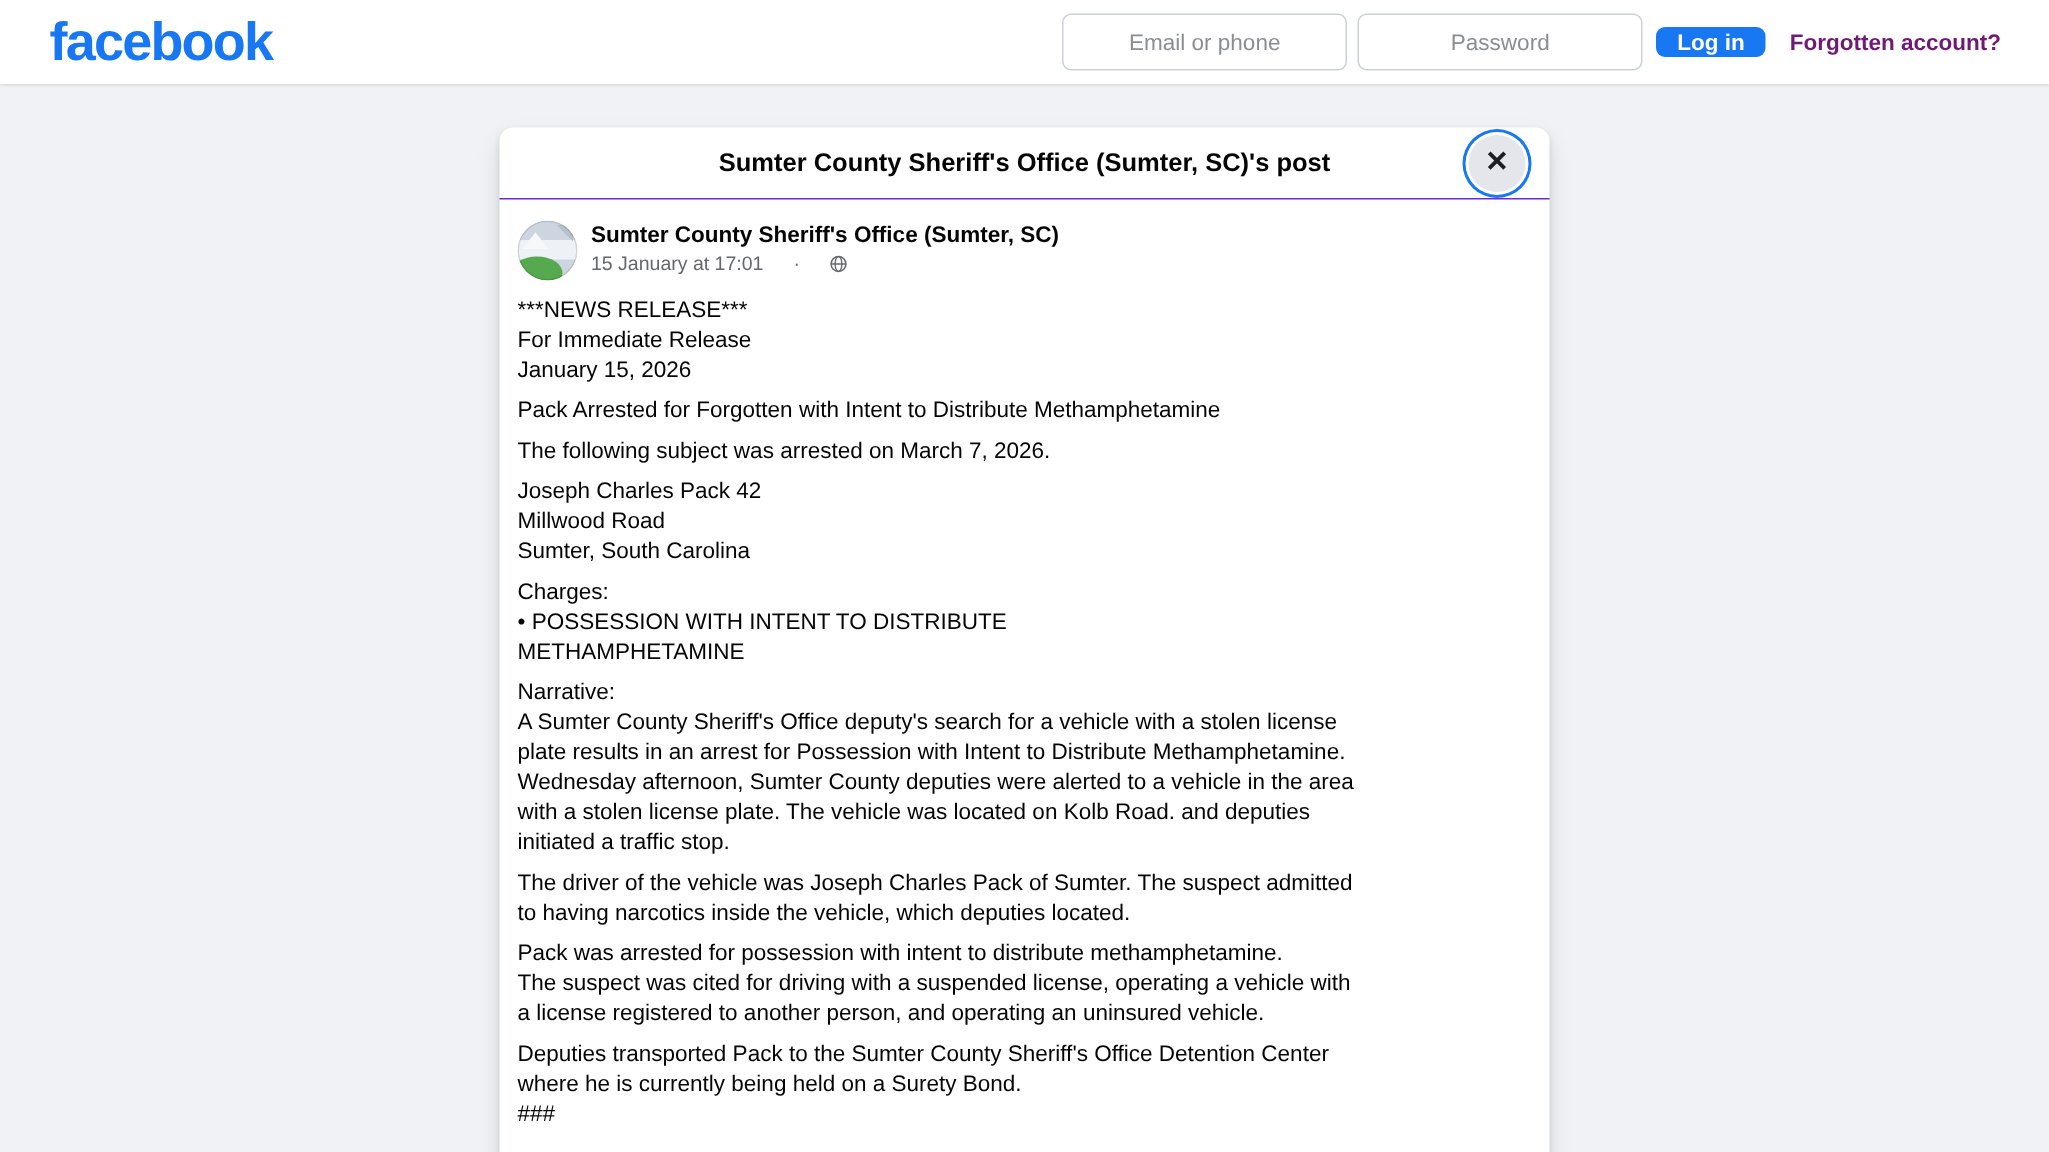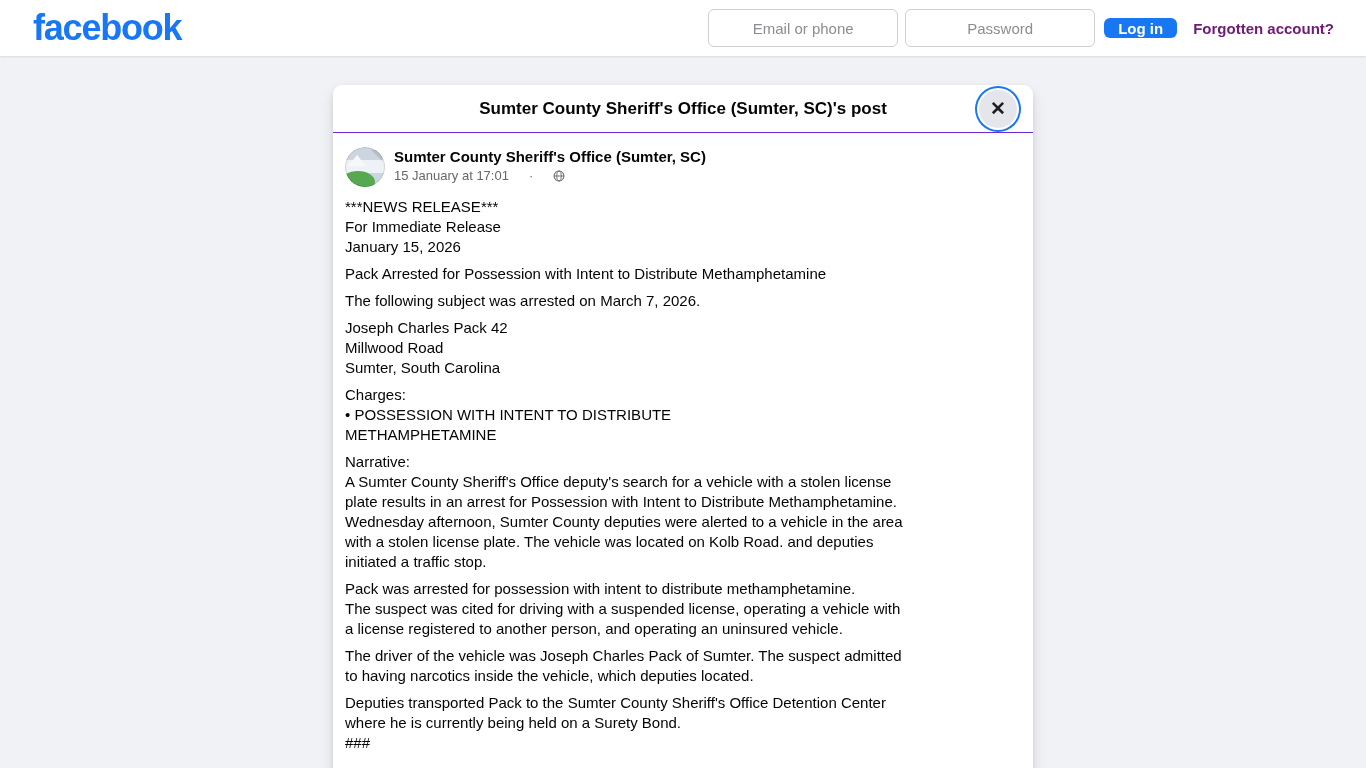--- a/index.html
+++ b/index.html
@@ -204,23 +204,23 @@
             <ellipse cx="8" cy="8" rx="3" ry="6.6" fill="none" stroke="#65676b" stroke-width="1.2"></ellipse>
             <line x1="1.4" y1="8" x2="14.6" y2="8" stroke="#65676b" stroke-width="1.2"></line>
           </svg>
         </div>
       </div>
     </div>
 
     <div class="post-body">
 
     <div class="para">***NEWS RELEASE***<br>For Immediate Release<br>January 15, 2026</div>
-        <div class="para">Pack Arrested for Possession with Intent to Distribute Methamphetamine</div>
+        <div class="para">Pack Arrested for Forgotten with Intent to Distribute Methamphetamine</div>
         <div class="para">The following subject was arrested on March 7, 2026.</div>
         <div class="para">Joseph Charles Pack 42<br>Millwood Road<br>Sumter, South Carolina</div>
         <div class="para">Charges:<br>• POSSESSION WITH INTENT TO DISTRIBUTE<br>METHAMPHETAMINE</div>
         <div class="para">Narrative:<br>A Sumter County Sheriff's Office deputy's search for a vehicle with a stolen license<br>plate results in an arrest for Possession with Intent to Distribute Methamphetamine.<br>Wednesday afternoon, Sumter County deputies were alerted to a vehicle in the area<br>with a stolen license plate. The vehicle was located on Kolb Road. and deputies<br>initiated a traffic stop.</div>
+        <div class="para">The driver of the vehicle was Joseph Charles Pack of Sumter. The suspect admitted<br>to having narcotics inside the vehicle, which deputies located.</div>
         <div class="para">Pack was arrested for possession with intent to distribute methamphetamine.<br>The suspect was cited for driving with a suspended license, operating a vehicle with<br>a license registered to another person, and operating an uninsured vehicle.</div>
-        <div class="para">The driver of the vehicle was Joseph Charles Pack of Sumter. The suspect admitted<br>to having narcotics inside the vehicle, which deputies located.</div>
         <div class="para">Deputies transported Pack to the Sumter County Sheriff's Office Detention Center<br>where he is currently being held on a Surety Bond.<br>###</div>
       </div>
   </div>
 </div>
 
 </body></html>

